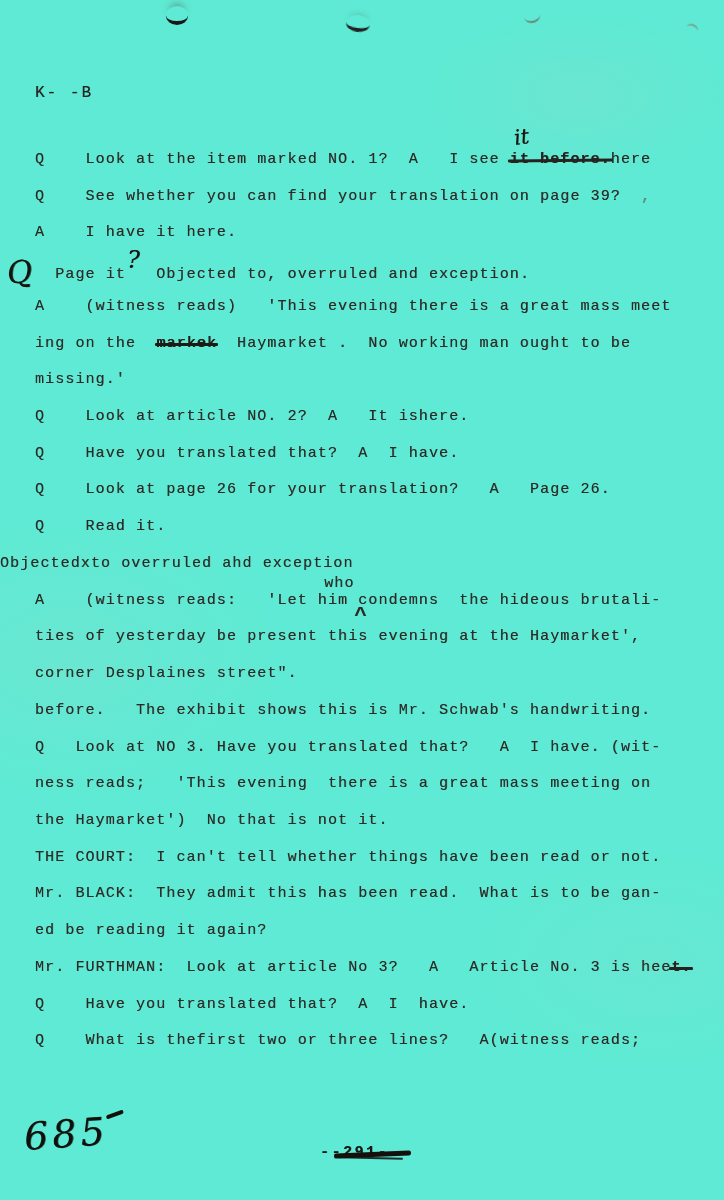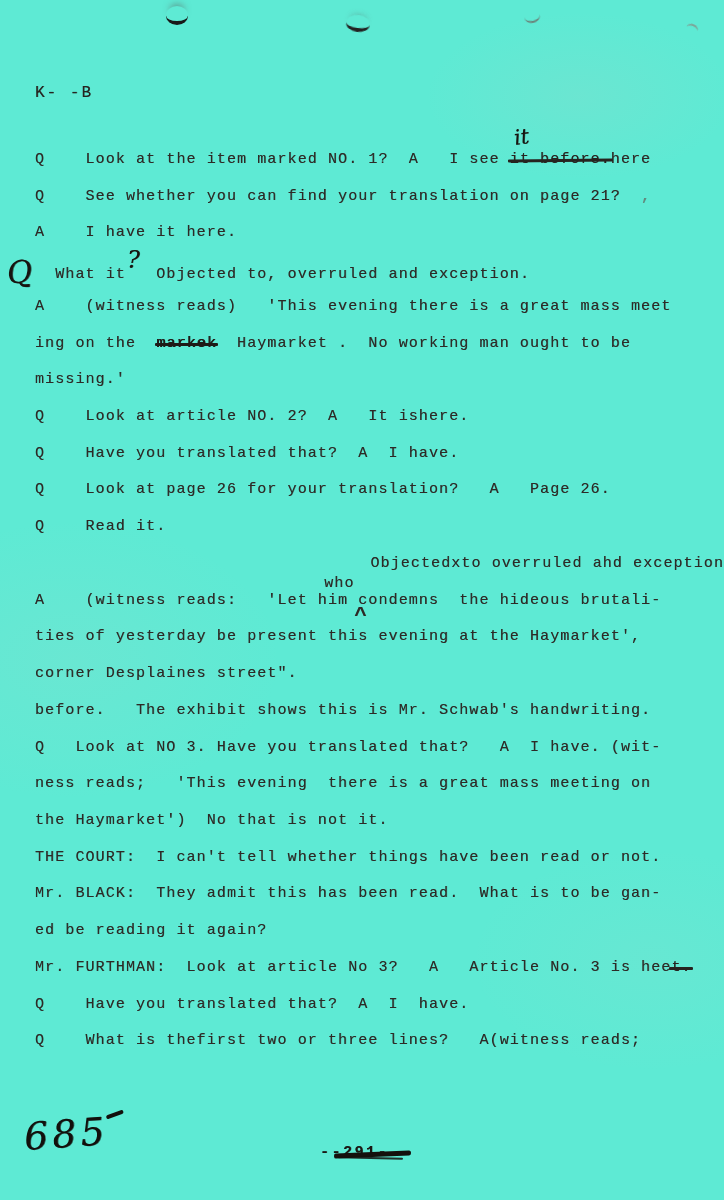--- a/index.html
+++ b/index.html
@@ -25,24 +25,24 @@
     position:absolute;left:35px;top:84px;
     font-size:16px;letter-spacing:2px;color:#26231f;
     text-shadow:.4px .2px 0 rgba(40,38,34,.55);
   }
   .content{position:absolute;left:0;top:142px;right:0;}
   .line{
     height:36.72px;line-height:36.72px;
     padding-left:35px;white-space:pre;
     text-shadow:.35px .2px 0 rgba(45,42,38,.5);
   }
-  .line.center{padding-left:0;text-align:right;}
+  .line.center{padding-left:0;text-align:left;}
   .seg-n{}
   .seg-f{color:#6b665e;opacity:.75;}
-  .seg-st{font-weight:normal;position:relative;color:#26231f;}
+  .seg-st{font-weight:bold;position:relative;color:#26231f;}
   .seg-st::after{
     content:"";position:absolute;left:-2px;right:-2px;top:46%;height:3px;
     background:#26231f;transform:rotate(-.6deg);border-radius:1px;
   }
   .seg-stb{font-weight:normal;position:relative;color:#1e1b17;
     text-shadow:.8px 0 0 #1e1b17;}
   .seg-stb::after{
     content:"";position:absolute;left:-1px;right:-1px;top:48%;height:3.5px;
     background:#1e1b17;border-radius:1px;
   }
@@ -126,23 +126,23 @@
 <div class="page">
   <div class="smudge s1"></div>
   <div class="smudge s2"></div>
   <div class="smudge s3"></div>
   <div class="smudge s4"></div>
 
   <div class="header">K- -B</div>
 
   <div class="content" id="doc-lines">
       <div class="line"><span class="seg-n">Q    Look at the item marked NO. 1?  A   I see </span><span class="seg-hia">it</span><span class="seg-st">it before.</span><span class="seg-n">here</span></div>
-      <div class="line"><span class="seg-n">Q    See whether you can find your translation on page 21?</span><span class="seg-f">  ,</span></div>
+      <div class="line"><span class="seg-n">Q    See whether you can find your translation on page 39?</span><span class="seg-f">  ,</span></div>
       <div class="line"><span class="seg-n">A    I have it here.</span></div>
-      <div class="line"><span class="seg-hq">Q</span><span class="seg-n">  What it</span><span class="seg-hqm">?</span><span class="seg-n">   Objected to, overruled and exception.</span></div>
+      <div class="line"><span class="seg-hq">Q</span><span class="seg-n">  Page it</span><span class="seg-hqm">?</span><span class="seg-n">   Objected to, overruled and exception.</span></div>
       <div class="line"><span class="seg-n">A    (witness reads)   'This evening there is a great mass meet</span></div>
       <div class="line"><span class="seg-n">ing on the  </span><span class="seg-stb">markek</span><span class="seg-n">  Haymarket .  No working man ought to be</span></div>
       <div class="line"><span class="seg-n">missing.'</span></div>
       <div class="line"><span class="seg-n">Q    Look at article NO. 2?  A   It ishere.</span></div>
       <div class="line"><span class="seg-n">Q    Have you translated that?  A  I have.</span></div>
       <div class="line"><span class="seg-n">Q    Look at page 26 for your translation?   A   Page 26.</span></div>
       <div class="line"><span class="seg-n">Q    Read it.</span></div>
       <div class="line center"><span class="seg-n">Objectedxto overruled ahd exception</span></div>
       <div class="line"><span class="seg-n">A    (witness reads:   'Let him </span><span class="seg-sup">who</span><span class="seg-car">^</span><span class="seg-n">condemns  the hideous brutali-</span></div>
       <div class="line"><span class="seg-n">ties of yesterday be present this evening at the Haymarket',</span></div>

